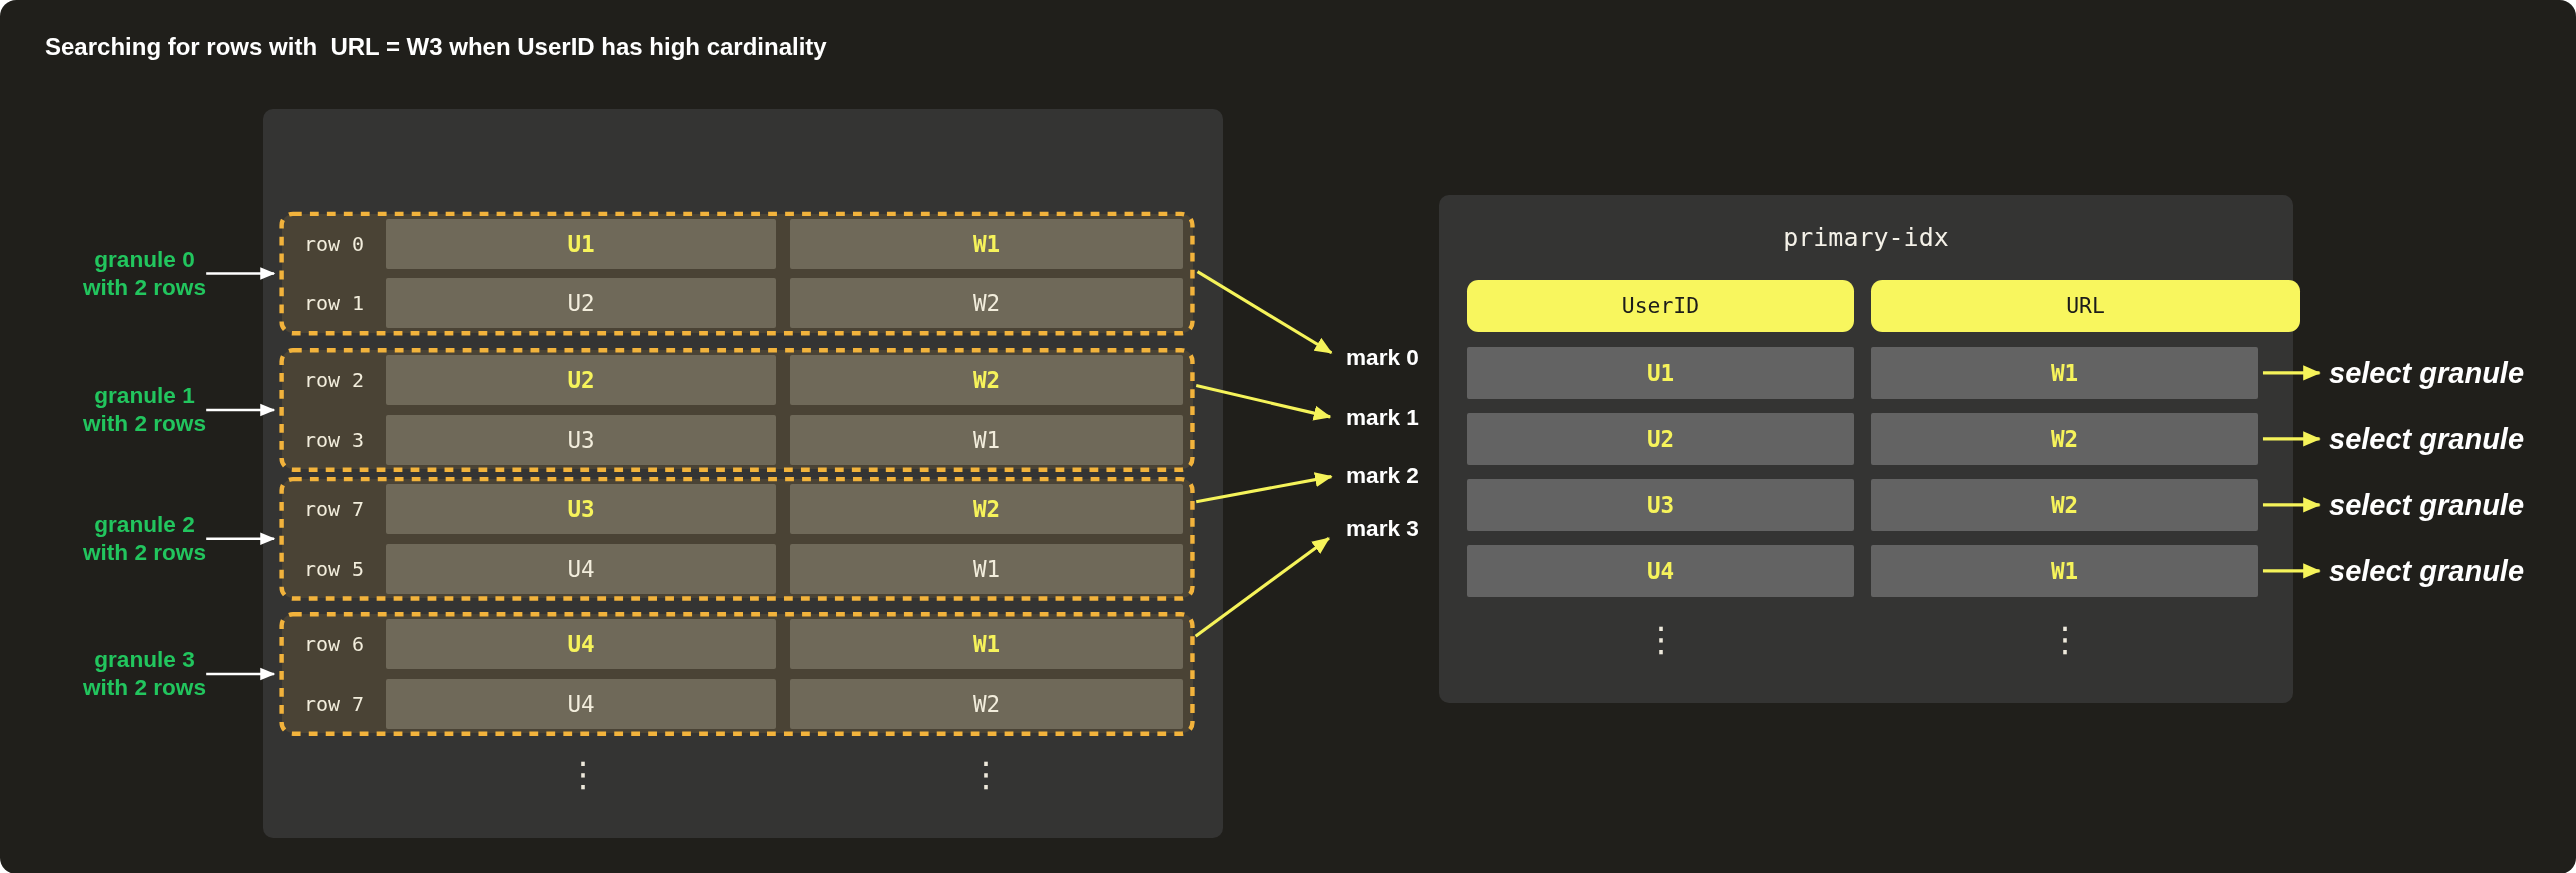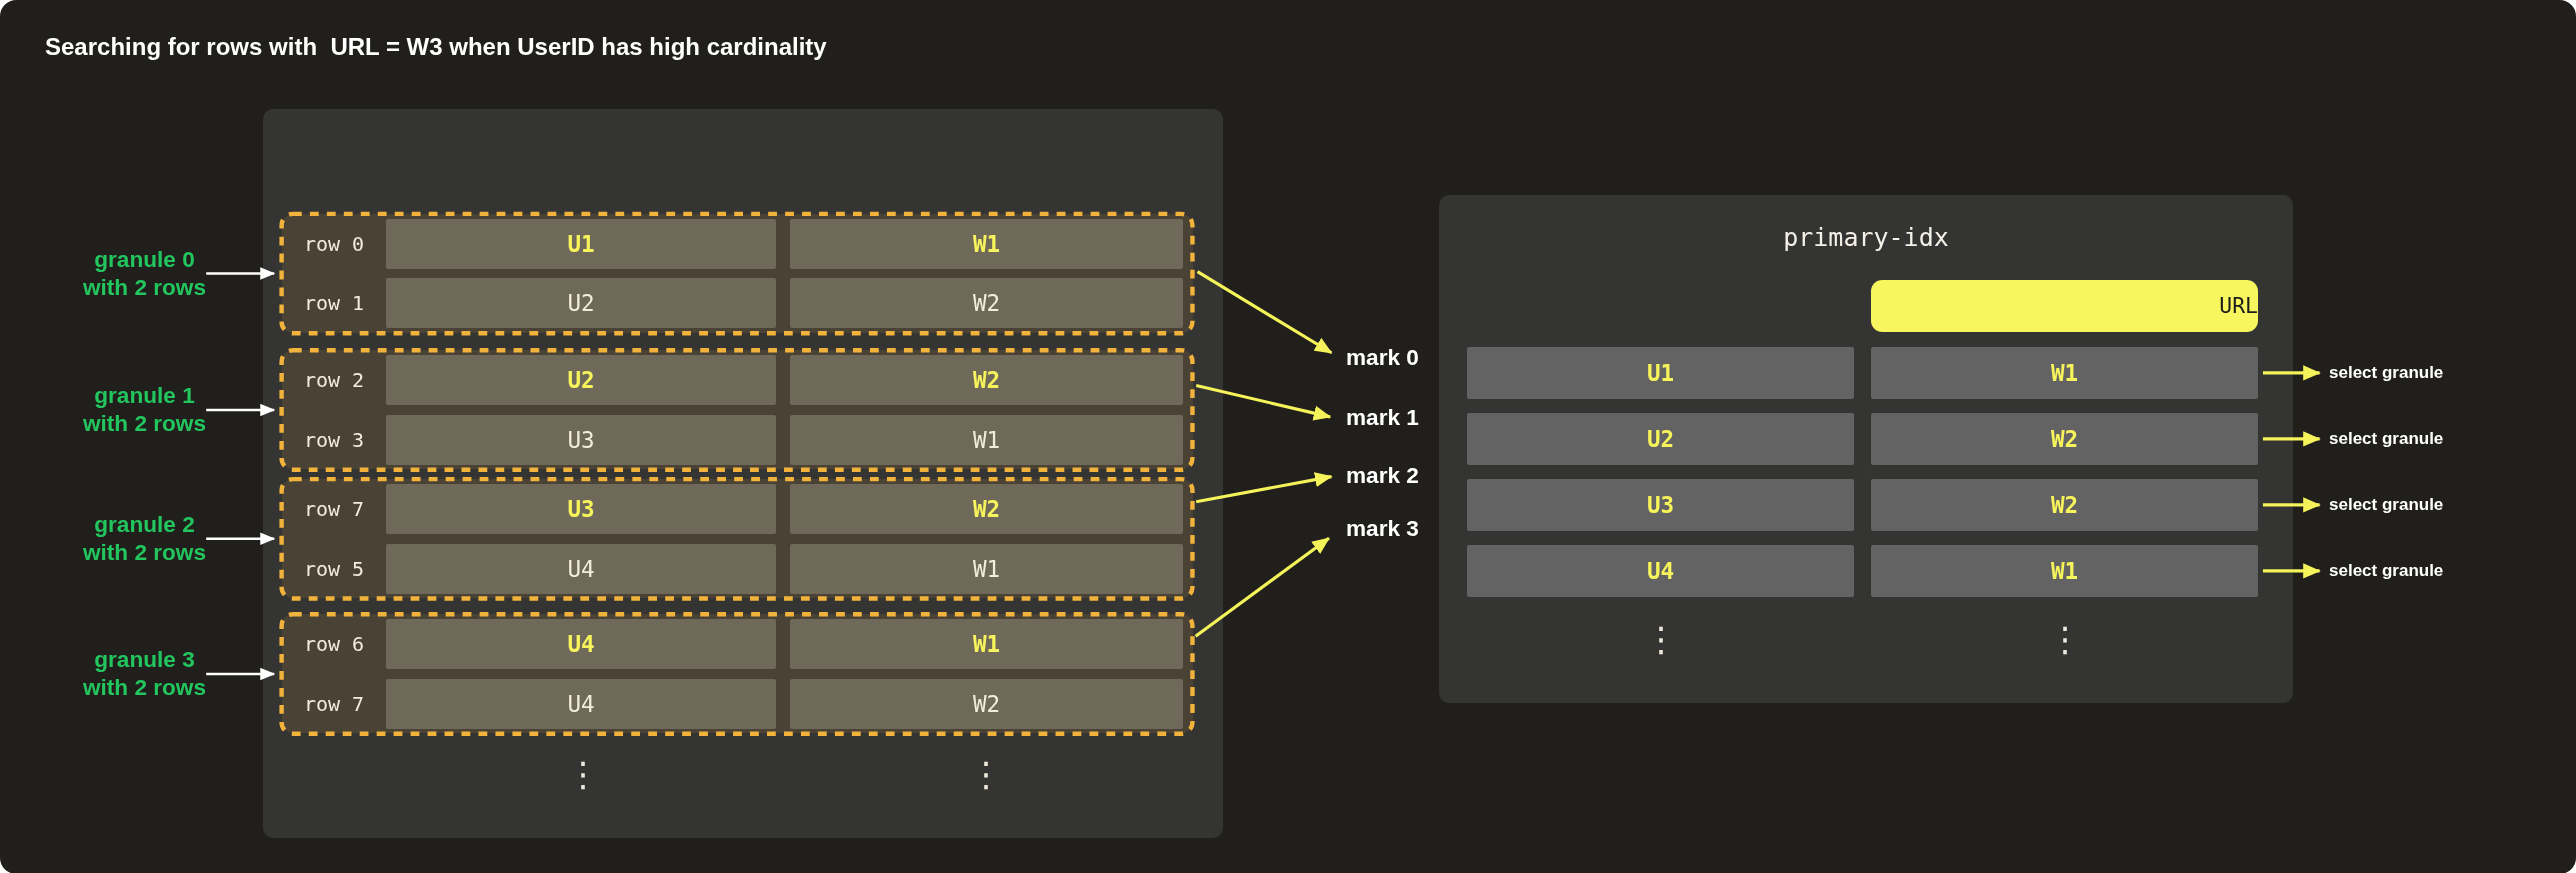--- a/index.html
+++ b/index.html
@@ -3,21 +3,21 @@
 <meta charset="utf-8">
 <style>
   html,body{margin:0;padding:0;background:#ffffff;}
   .stage{position:relative;width:2576px;height:874px;background:#201F1B;border-radius:16.3px;overflow:hidden;
          font-family:"Liberation Sans",sans-serif;}
   .abs{position:absolute;}
   
   .title{left:45px;top:33px;font-size:24px;font-weight:700;color:#FFFFFF;white-space:pre;letter-spacing:0px;}
   .sideLabel{width:151px;text-align:center;font-size:22.6px;font-weight:700;color:#22c55e;line-height:28px;}
   .markLabel{left:1346px;height:30px;line-height:30px;font-size:22.6px;font-weight:700;color:#FFFFFF;}
-  .selLabel{left:2329px;height:30px;line-height:30px;font-size:17px;font-weight:700;color:#FFFFFF;}
+  .selLabel{left:2329px;height:30px;line-height:30px;font-size:29px;font-weight:700;color:#FFFFFF;font-style:italic;}
   .mono{font-family:"DejaVu Sans Mono","Liberation Mono",monospace;}
   
   .panel{background:#343433;border-radius:10px;}
   .panelL{left:263px;top:109px;width:960px;height:729px;}
   .panelR{left:1439px;top:195px;width:854px;height:508px;}
   .idxTitle{left:1439px;top:225px;width:854px;text-align:center;font-size:25px;color:#F4F1E8;line-height:25px;}
   
   .hdr{background:#F8F65E;border-radius:11.3px;color:#1C1C1A;font-size:21.4px;text-align:center;}
   .hdrL{top:151px;height:52px;line-height:52px;}
   .hdrR{top:280px;height:52px;line-height:52px;}
@@ -102,21 +102,22 @@
   </div>
 
   <div class="abs markLabel" style="top:343px">mark 0</div>
   <div class="abs markLabel" style="top:403px">mark 1</div>
   <div class="abs markLabel" style="top:461px">mark 2</div>
   <div class="abs markLabel" style="top:514px">mark 3</div>
 
   <div class="abs panel panelR"></div>
   <div class="abs idxTitle mono">primary-idx</div>
 
-  <div class="abs hdr hdrR mono" style="left:1871px;width:387px;text-align:right;">URL</div>
+  <div class="abs hdr hdrR mono" style="left:1467px;width:387px;">UserID</div>
+  <div class="abs hdr hdrR mono" style="left:1871px;width:429px;">URL</div>
 
   <div class="abs rcell ru mono" style="top:347px">U1</div>
   <div class="abs rcell rw mono" style="top:347px">W1</div>
   <div class="abs rcell ru mono" style="top:413px">U2</div>
   <div class="abs rcell rw mono" style="top:413px">W2</div>
   <div class="abs rcell ru mono" style="top:479px">U3</div>
   <div class="abs rcell rw mono" style="top:479px">W2</div>
   <div class="abs rcell ru mono" style="top:545px">U4</div>
   <div class="abs rcell rw mono" style="top:545px">W1</div>
 

